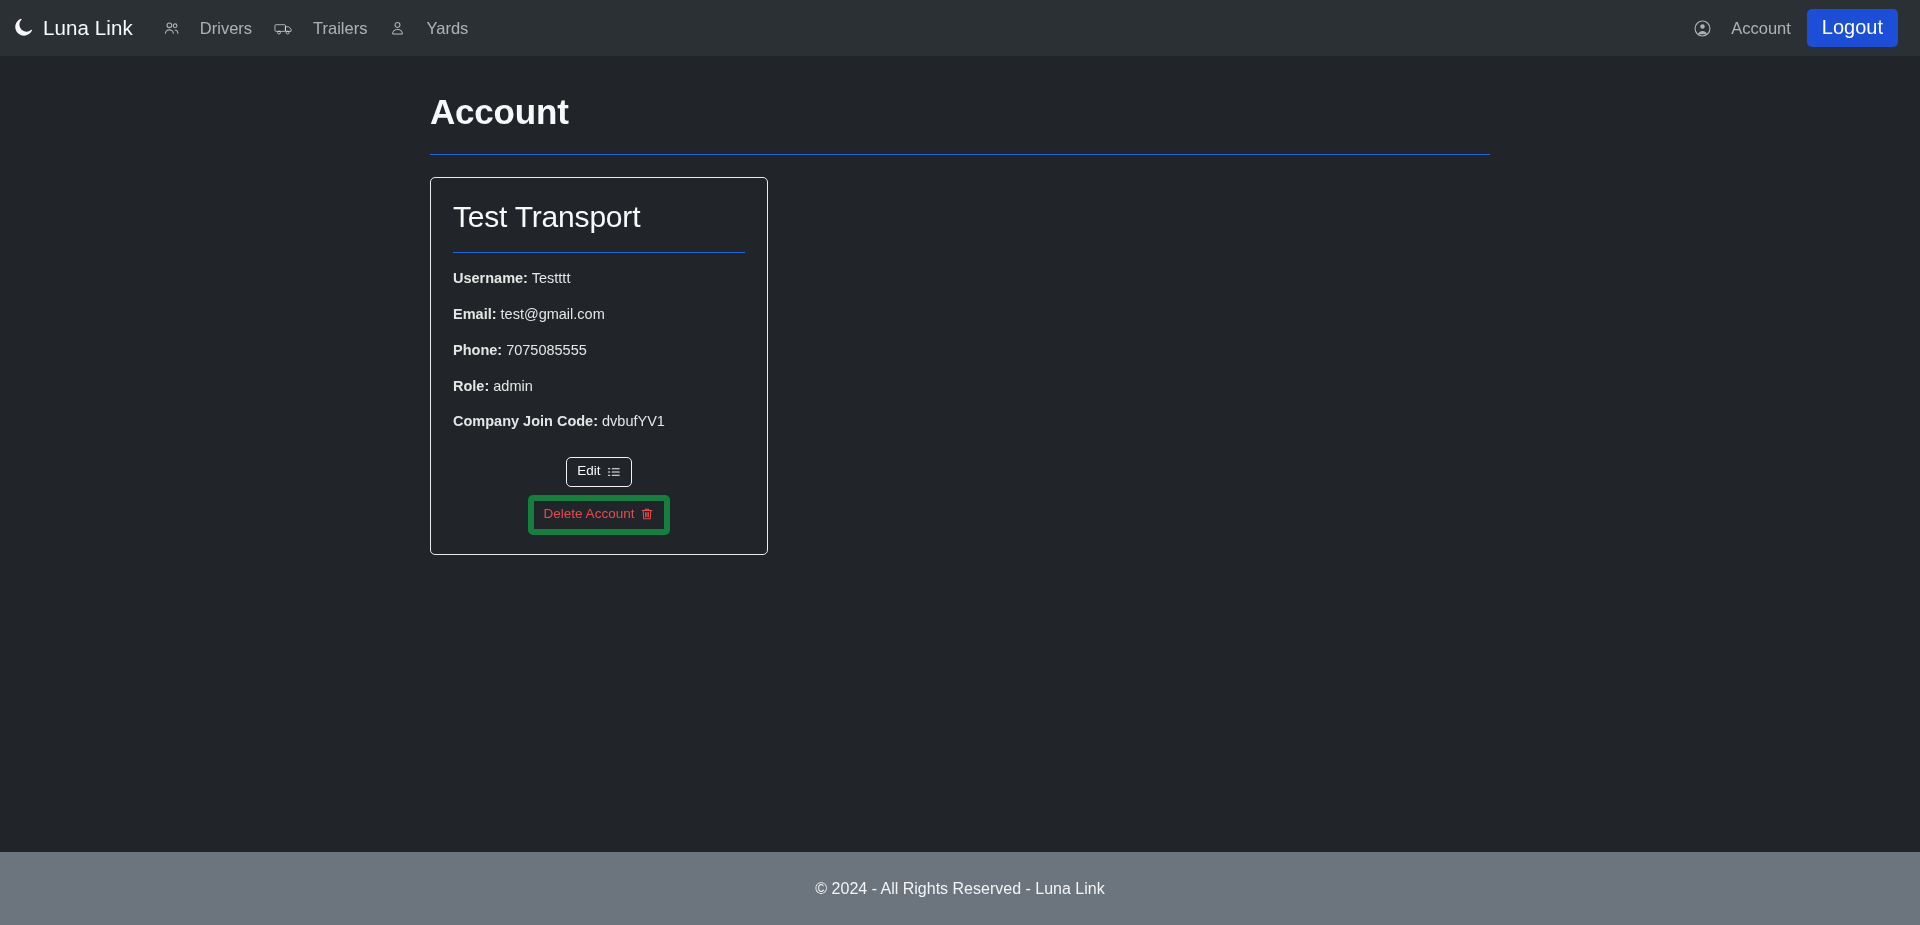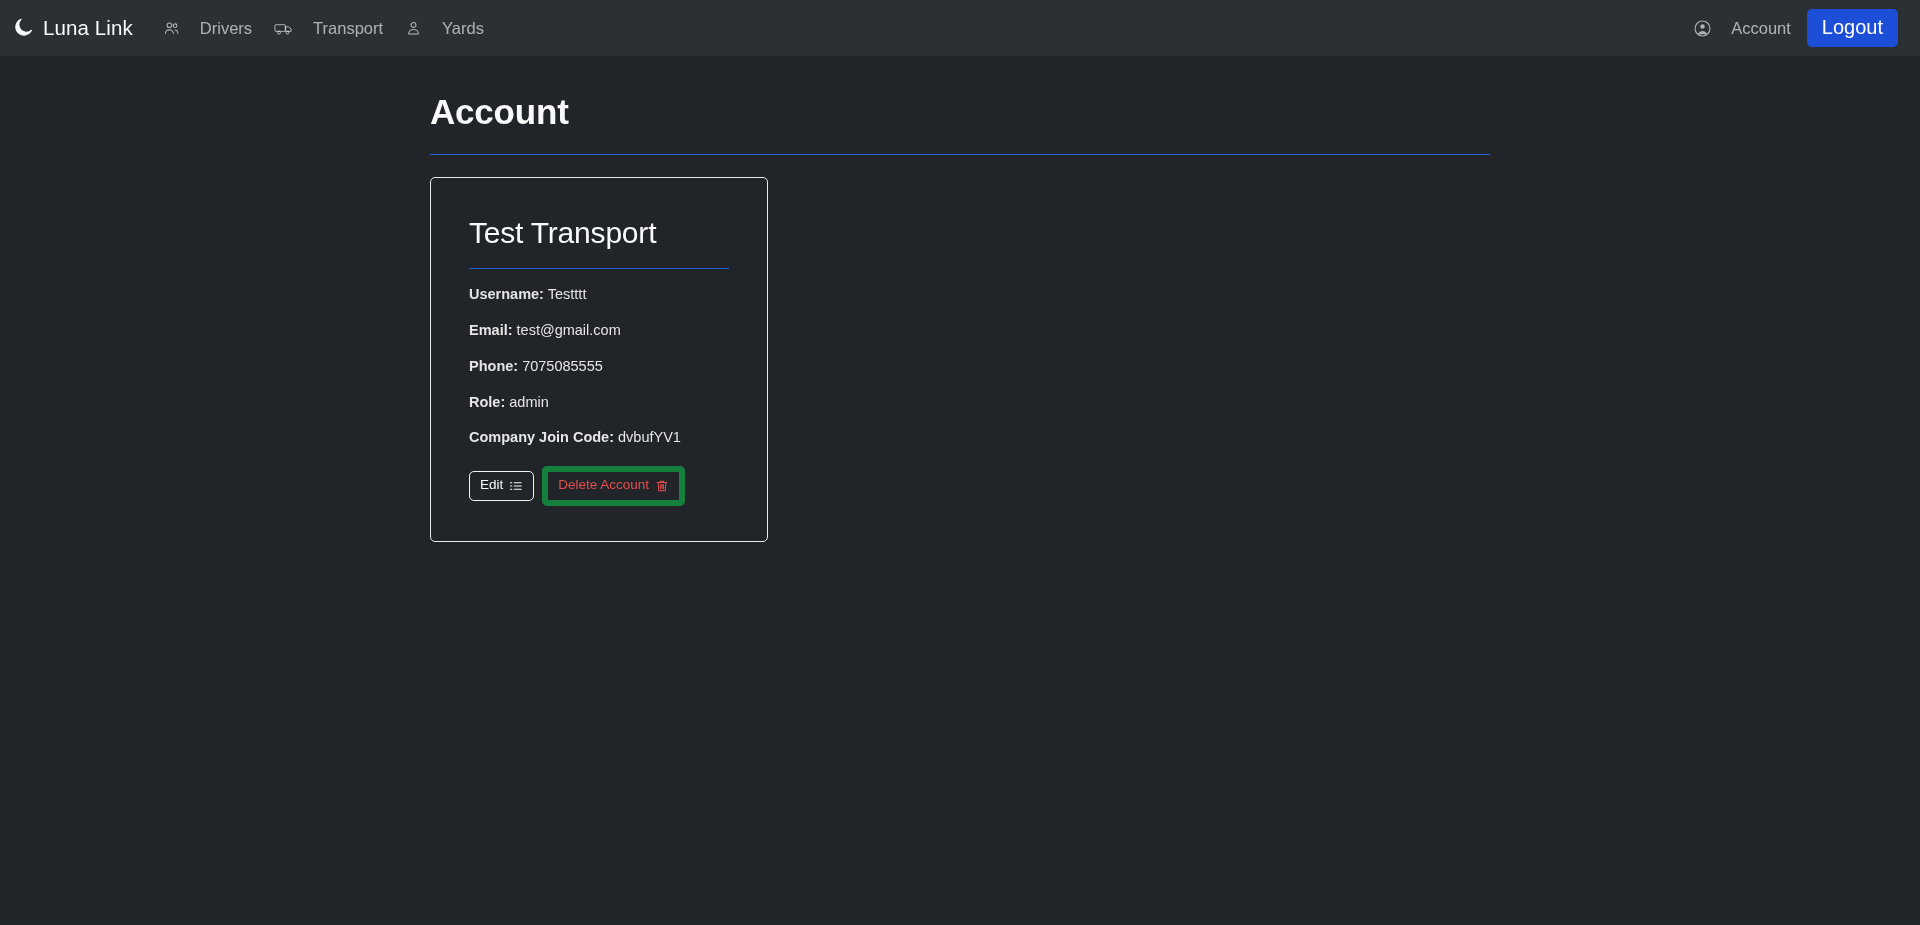--- a/index.html
+++ b/index.html
@@ -78,21 +78,21 @@
     border-bottom: 1px solid #2563d6;
     letter-spacing: -.2px;
   }
 
   
   .card {
     width: 338px;
     border: 1px solid #e8eaed;
     border-radius: 5px;
     background: #212529;
-    padding: 16px;
+    padding: 0;
   }
   .card-head {
     padding: 22px 22px 0 22px;
   }
   .card-title {
     color: #f8f9fa;
     font-size: 30px;
     font-weight: 400;
     margin: 0;
     padding-bottom: 18px;
@@ -105,21 +105,22 @@
     font-size: 14.5px;
     color: #e5e5e5;
     margin: 0 0 17px 0;
     line-height: 1.3;
     white-space: nowrap;
   }
   .detail-row .lbl { font-weight: 700; }
   .detail-row .val { font-weight: 400; }
   .card-actions {
     display: flex; align-items: center; gap: 8px;
-    margin-top: 19px;
+    margin-top: 26px;
+    flex-direction: column;
   }
   .btn {
     display: inline-flex; align-items: center; gap: 6px;
     font-family: inherit;
     font-size: 13.5px;
     line-height: 1.1;
     border-radius: 5px;
     padding: 6px 10px 7px;
     cursor: pointer;
     background: transparent;
@@ -170,21 +171,21 @@
 
       <a class="nav-link" href="#">
         <span>
           <svg width="19" height="17" viewBox="0 0 20 16" fill="none" stroke="rgba(255,255,255,.62)" stroke-width="1.05">
             <rect x="1" y="4" width="11" height="7" rx="1"></rect>
             <path d="M12 6.2h3.3L18 8.6V11h-6z"></path>
             <circle cx="5.3" cy="12.3" r="1.5"></circle>
             <circle cx="14.3" cy="12.3" r="1.5"></circle>
           </svg>
         </span>
-        <span>Transport</span>
+        <span>Trailers</span>
       </a>
 
       <a class="nav-link" href="#">
         <span>
           <svg width="17" height="17" viewBox="0 0 16 16" fill="none" stroke="rgba(255,255,255,.62)" stroke-width="1.05">
             <circle cx="8" cy="4.6" r="2.3"></circle>
             <path d="M3.4 13.2c0-2.6 2.1-4.2 4.6-4.2s4.6 1.6 4.6 4.2"></path>
             <path d="M3.4 13.2h9.2"></path>
           </svg>
         </span>
@@ -272,14 +273,17 @@
             </button>
 
           </div>
 
         </div>
       </div>
 
     </div>
   </div>
 
+  <div class="footer">
+    <span>© 2024 - All Rights Reserved - Luna Link</span>
+  </div>
 
 </div>
 
 </body></html>

